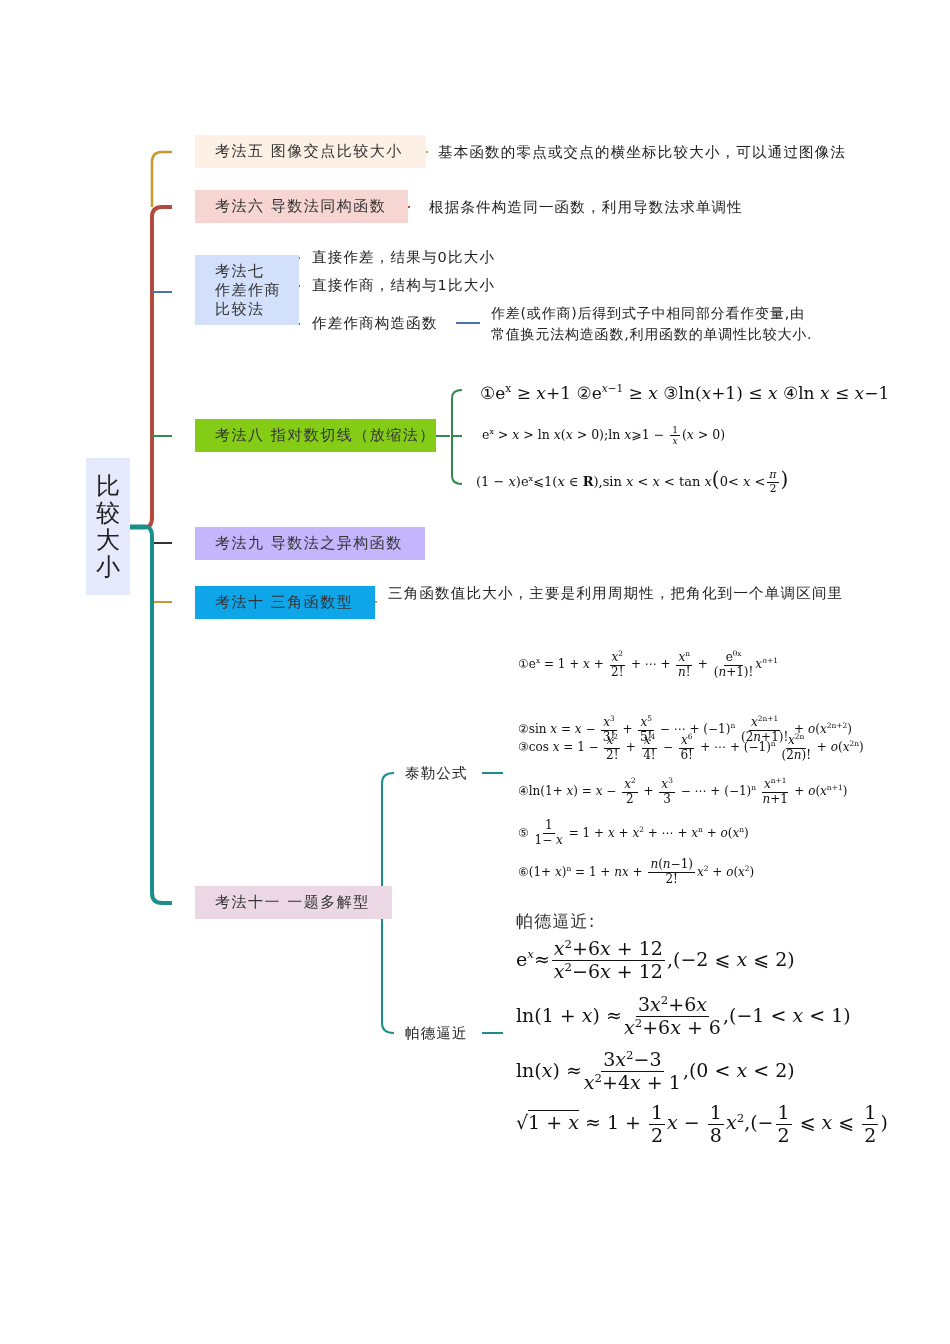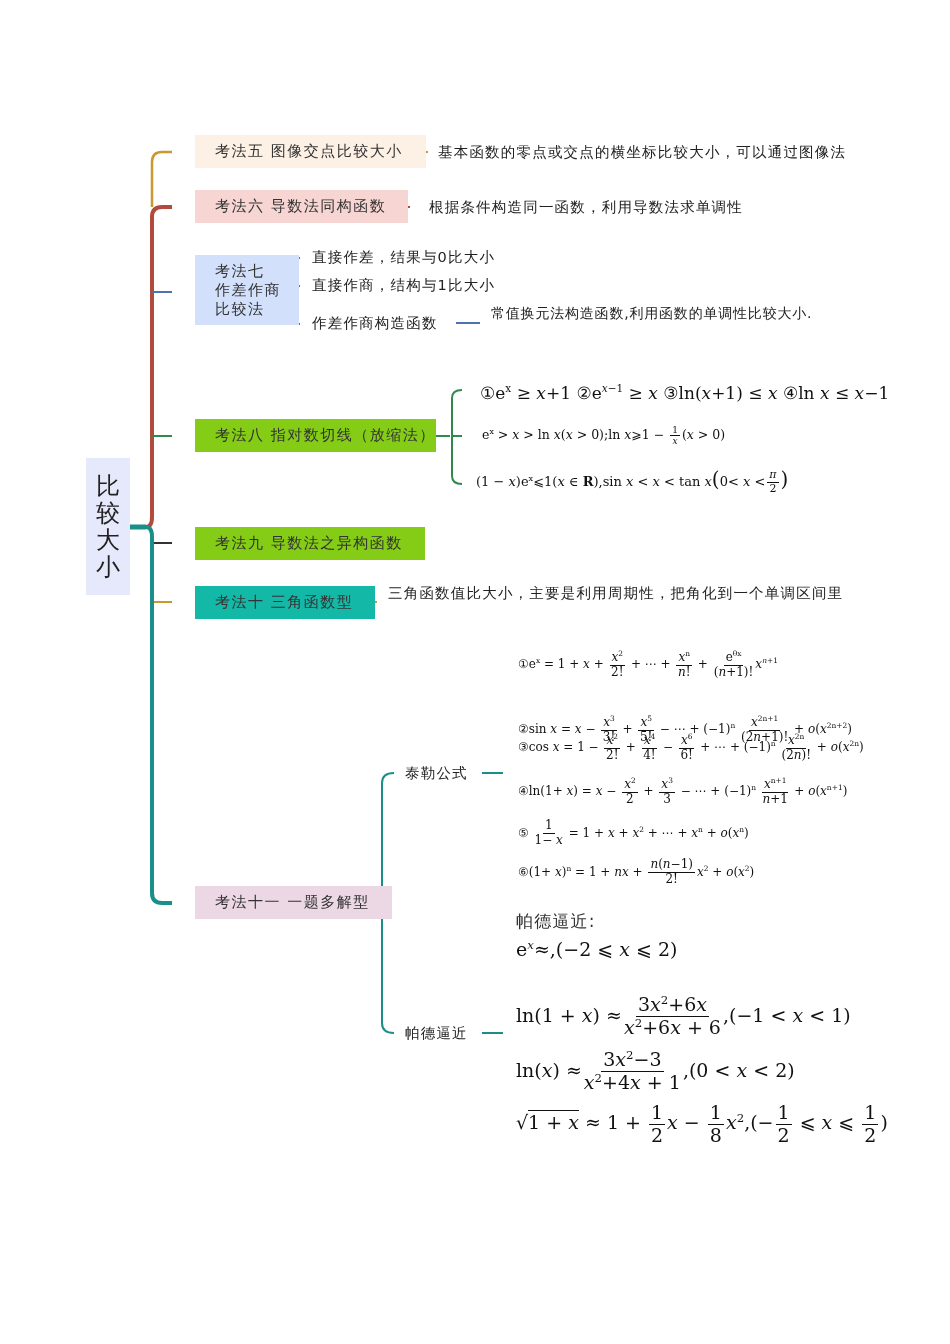--- a/index.html
+++ b/index.html
@@ -78,20 +78,21 @@
 
 <div class="node" style="left:173px;top:255px;width:104px;height:70px;background:#d3e0fb;flex-direction:column;align-items:flex-start;justify-content:center;line-height:19px;">
   <span>考法七</span>
   <span>作差作商</span>
   <span>比较法</span>
 </div>
 <div class="leaf" style="left:312px;top:246px;">直接作差，结果与0比大小</div>
 <div class="leaf" style="left:312px;top:274px;">直接作商，结构与1比大小</div>
 <div class="leaf" style="left:312px;top:312px;">作差作商构造函数</div>
 <div class="leaf" style="left:491px;top:303px;line-height:21px;letter-spacing:0.8px;font-size:14px;">
+  <div>作差(或作商)后得到式子中相同部分看作变量,由</div>
   <div>常值换元法构造函数,利用函数的单调性比较大小.</div>
 </div>
 
 <div class="node" style="left:173px;top:419px;width:241px;height:33px;background:#84cc16;">
   <span>考法八  指对数切线（放缩法）</span>
 </div>
 <div class="math" style="left:480px;top:382px;font-size:17px;">
   <span>①</span>e<sup>x</sup> ≥ <i>x</i>+1
   <span>②</span>e<sup><i>x</i>−1</sup> ≥ <i>x</i>
   <span>③</span>ln(<i>x</i>+1) ≤ <i>x</i>
@@ -103,25 +104,25 @@
       <span><i>x</i></span>
     </span>(<i>x</i> &gt; 0)
 </div>
 <div class="math" style="left:476px;top:467px;font-size:13px;">
   (1 − <i>x</i>)e<sup>x</sup>⩽1(<i>x</i> ∈ <b>R</b>),sin <i>x</i> &lt; <i>x</i> &lt; tan <i>x</i><span style="font-size:20px;">(</span>0&lt; <i>x</i> &lt;<span class="frac" style="font-size:11px;">
       <span><i>π</i></span>
       <span>2</span>
     </span><span style="font-size:20px;">)</span>
 </div>
 
-<div class="node" style="left:173px;top:527px;width:230px;height:33px;background:#84cc16;">
+<div class="node" style="left:173px;top:527px;width:230px;height:33px;background:#c4b5fd;">
   <span>考法九  导数法之异构函数</span>
 </div>
 
-<div class="node" style="left:173px;top:586px;width:180px;height:33px;background:#14b8a6;">
+<div class="node" style="left:173px;top:586px;width:180px;height:33px;background:#0ea5e9;">
   <span>考法十  三角函数型</span>
 </div>
 <div class="leaf" style="left:388px;top:583px;line-height:20px;font-size:14.5px;">
   <div>三角函数值比大小，主要是利用周期性，把角化到一个单调区间里</div>
 </div>
 
 <div class="node" style="left:173px;top:886px;width:197px;height:33px;background:#ecd7e4;">
   <span>考法十一  一题多解型</span>
 </div>
 <div class="leaf" style="left:405px;top:762px;">泰勒公式</div>
@@ -201,21 +202,24 @@
 <div class="math" style="left:518px;top:858px;font-size:12px;">
   <span>⑥</span>(1+ <i>x</i>)<sup>n</sup> = 1 + <i>nx</i> +
   <span class="frac">
       <span><i>n</i>(<i>n</i>−1)</span>
       <span>2!</span>
     </span><i>x</i><sup>2</sup> + <i>o</i>(<i>x</i><sup>2</sup>)
 </div>
 
 <div class="leaf" style="left:516px;top:910px;font-size:17px;color:#333;">帕德逼近:</div>
 <div class="math" style="left:516px;top:938px;font-size:19px;">
-  e<sup><i>x</i></sup>≈,(−2 ⩽ <i>x</i> ⩽ 2)
+  e<sup><i>x</i></sup>≈<span class="frac">
+      <span><i>x</i><sup>2</sup>+6<i>x</i> + 12</span>
+      <span><i>x</i><sup>2</sup>−6<i>x</i> + 12</span>
+    </span>,(−2 ⩽ <i>x</i> ⩽ 2)
 </div>
 <div class="math" style="left:516px;top:994px;font-size:19px;">
   ln(1 + <i>x</i>) ≈<span class="frac">
       <span>3<i>x</i><sup>2</sup>+6<i>x</i></span>
       <span><i>x</i><sup>2</sup>+6<i>x</i> + 6</span>
     </span>,(−1 &lt; <i>x</i> &lt; 1)
 </div>
 <div class="math" style="left:516px;top:1049px;font-size:19px;">
   ln(<i>x</i>) ≈<span class="frac">
       <span>3<i>x</i><sup>2</sup>−3</span>

